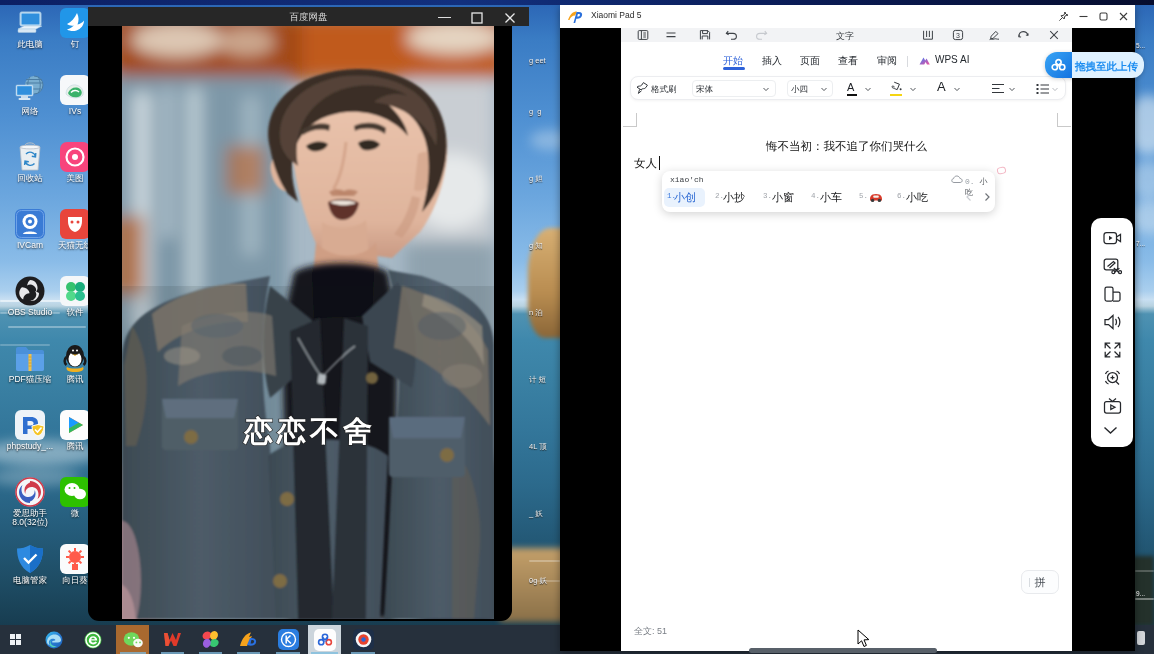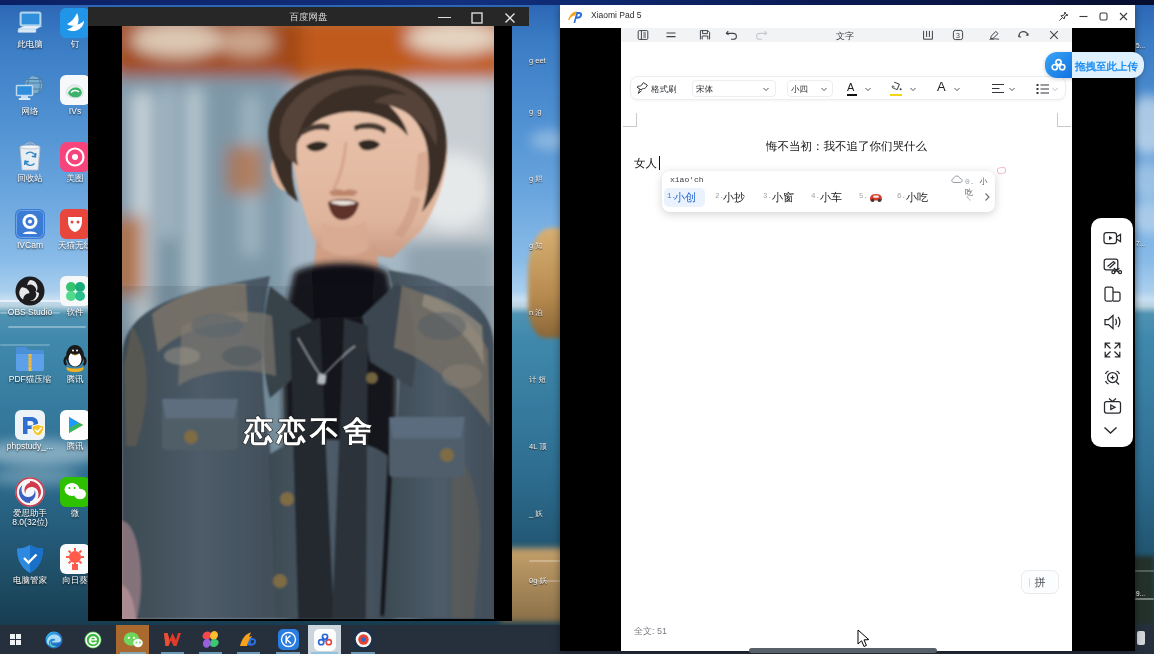--- a/index.html
+++ b/index.html
@@ -20,21 +20,21 @@
 .dico { position:absolute; width:58px; text-align:center; z-index:1; }
 .dico .ic { height:32px; display:flex; align-items:flex-end; justify-content:center; }
 .dico .lb { margin-top:2px; font-size:8.5px; color:#fff; text-shadow:0 1px 2px rgba(0,0,0,.9); line-height:9px; }
 
 
 #taskbar { left:0; top:625px; width:1154px; height:29px; background:#26303c; z-index:2; }
 #taskbar .tbi { position:absolute; top:0; height:29px; display:flex; align-items:center; justify-content:center; }
 .uline { position:absolute; top:27px; height:1.8px; background:rgba(125,180,212,.8); }
 
 
-#vwin { left:88px; top:7px; width:424px; height:614px; background:#000; z-index:10; }
+#vwin { left:88px; top:7px; width:424px; height:614px; background:#000; z-index:10;border-radius:11px; }
 #vtitle { left:0; top:0; width:441px; height:19px; background:#272727; color:#d8d8d8; font-size:9.5px; text-align:center; line-height:19px; }
 #video { left:34px; top:19px; width:372px; height:595px; overflow:hidden; }
 
 
 #wwin { left:560px; top:5px; width:575px; height:646px; background:#000; z-index:20; box-shadow:0 2px 8px rgba(0,0,0,.4); }
 #wtitle { left:0; top:0; width:575px; height:23px; background:#fff;text-align:center; }
 #wtitle .t { position:absolute; left:31px; top:4.5px; font-size:8.5px; color:#2b2b2b; }
 #wbody { left:61px; top:23px; width:451px; height:623px; background:#fff; }
 .wctl { position:absolute; top:0; height:23px; display:flex; align-items:center; color:#333; }
 
@@ -611,20 +611,39 @@
       <svg class="abs" style="left:396px;top:1px" width="13" height="12" viewBox="0 0 13 12">
           <g fill="none" stroke="#3e4247" stroke-width="1.05">
             <path d="M2 7.8 C1.4 5 3.4 2.6 6.2 2.6 C8.6 2.6 10.4 4.2 10.9 6.2 M11.2 4.4 L10.9 6.4 L8.9 6.1"></path>
             <path d="M2.2 5.8 L2 7.8 L4.1 8.1" transform="translate(0,0)"></path>
           </g>
         </svg>
       <svg class="abs" style="left:427px;top:1px" width="12" height="12" viewBox="0 0 12 12">
           <path d="M2.2 2.2 L9.8 9.8 M9.8 2.2 L2.2 9.8" stroke="#3e4247" stroke-width="1.05" fill="none"></path>
         </svg>
     </div>
+    <div id="tabs" class="abs">
+      <span class="tab" style="left:102px;color:#2e62d9">开始</span>
+      <span class="tab" style="left:141px">插入</span>
+      <span class="tab" style="left:179px">页面</span>
+      <span class="tab" style="left:217px">查看</span>
+      <span class="tab" style="left:256px">审阅</span>
+      <div class="abs" style="left:286px;top:9px;width:1px;height:11px;background:#d8dade"></div>
+      <svg class="abs" style="left:297px;top:8px" width="13" height="12" viewBox="0 0 13 12">
+        <defs>
+            <linearGradient id="ai" x1="0" y1="0" x2="1" y2="1">
+              <stop offset="0" stop-color="#3f7bf5"></stop>
+              <stop offset="1" stop-color="#f0529c"></stop>
+            </linearGradient>
+          </defs>
+        <path d="M1.5 9.5 L5.5 2.5 L7.2 5.5 L8.6 3.4 L11.8 9.5 L9 9.5 L7.6 7.1 L6.2 9.5 Z" fill="url(#ai)"></path>
+      </svg>
+      <span class="tab" style="left:314px;font-size:10px">WPS AI</span>
+      <div class="abs" style="left:102px;top:20.4px;width:22px;height:2.6px;border-radius:2px;background:#2e62d9"></div>
+    </div>
     <div id="frow" class="abs">
       <svg class="abs" style="left:4px;top:4px" width="14" height="14" viewBox="0 0 14 14">
           <g fill="none" stroke="#33373c" stroke-width="1">
             <path d="M8.4 1.6 L12.4 4.2 L10.8 6.6 C9.6 8.4 7.2 7 6 8.8 L2 6.2 C3.2 4.4 5.6 5.8 6.8 4 Z"></path>
             <path d="M4.6 8.4 L3.4 12.4 L6.6 9.7"></path>
           </g>
         </svg>
       <div class="abs" style="left:20px;top:7px;font-size:8.5px;color:#2a2e33">格式刷</div>
       <div class="abs" style="left:61px;top:3px;width:84px;height:17px;border:1px solid #eceef0;border-radius:4px"></div>
       <div class="abs" style="left:65px;top:7px;font-size:8.5px;color:#2a2e33">宋体</div>

